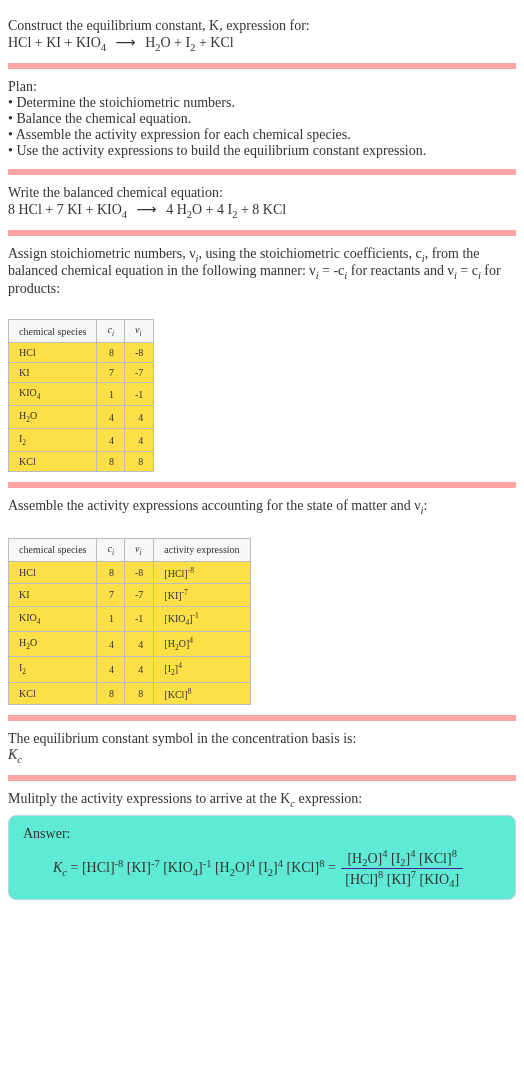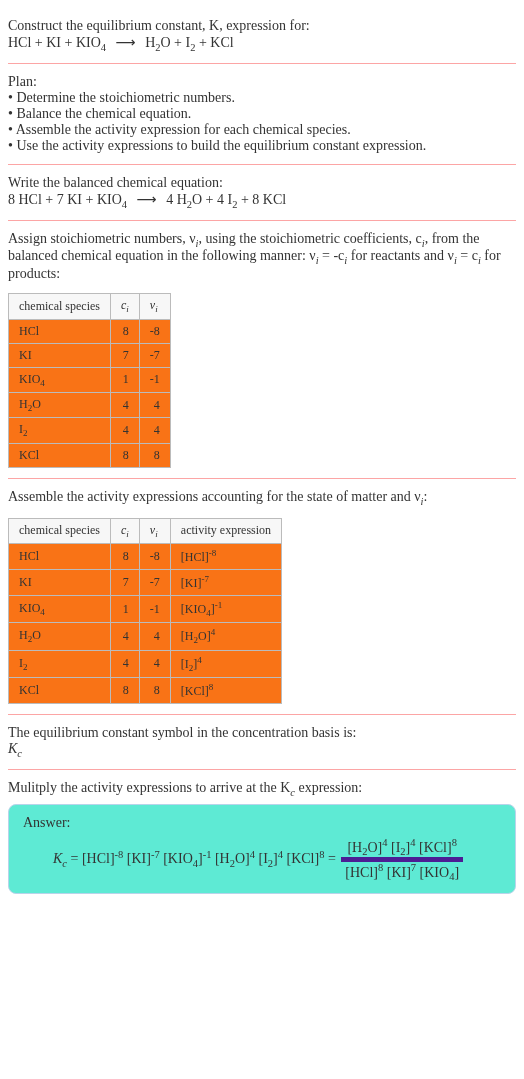--- a/index.html
+++ b/index.html
@@ -5,37 +5,37 @@
   body {
     font-family: Georgia, 'Times New Roman', serif;
     font-size: 14px;
     color: #333;
     margin: 0;
     padding: 8px;
     width: 508px;
     background: #fff;
   }
   .section {
-    border-bottom: 1px solid #fca5a5;
+    border-bottom: 6px solid #fca5a5;
     padding: 10px 0;
   }
   .section:last-of-type { border-bottom: none; font-family: Liberation Serif, serif; }
   sub { font-size: 0.75em; vertical-align: sub; }
   sup { font-size: 0.75em; vertical-align: super; }
   .arrow { display: inline-block; padding: 0 6px; }
   table {
     border-collapse: collapse;
-    margin-top: 11px;
-    font-size: 12px;
+    margin-top: 22px;
+    font-size: 10px;
   }
   th, td {
     border: 1px solid #bbb;
     padding: 4px 10px;
     text-align: left;
-    background: #f97316;
+    background: #fde047;
   }
   th {
     font-weight: normal;
     background: #f7f7f7;
   }
   td.num { text-align: right; }
   .answer-box {
     background: #5eead4;
     border: 1px solid #b8d4ea;
     border-radius: 8px;
@@ -44,21 +44,21 @@
   }
   .answer-label { margin-bottom: 6px; }
   .eq-indent { padding-left: 30px; }
   .frac {
     display: inline-block;
     vertical-align: middle;
     text-align: center;
     margin: 0 2px;
   }
   .frac .num { display: block; padding: 0 4px; text-align: center; }
-  .frac .den { display: block; border-top: 5px solid #4c1d95; padding: 0 4px; }
+  .frac .den { display: block; border-top: 1px solid #4c1d95; padding: 0 4px; }
   .ital { font-style: italic; }
 </style>
 </head>
 <body>
 
 <div class="section">
   <div>
     <span>Construct the equilibrium constant, K, expression for:</span>
   </div>
   <div>

